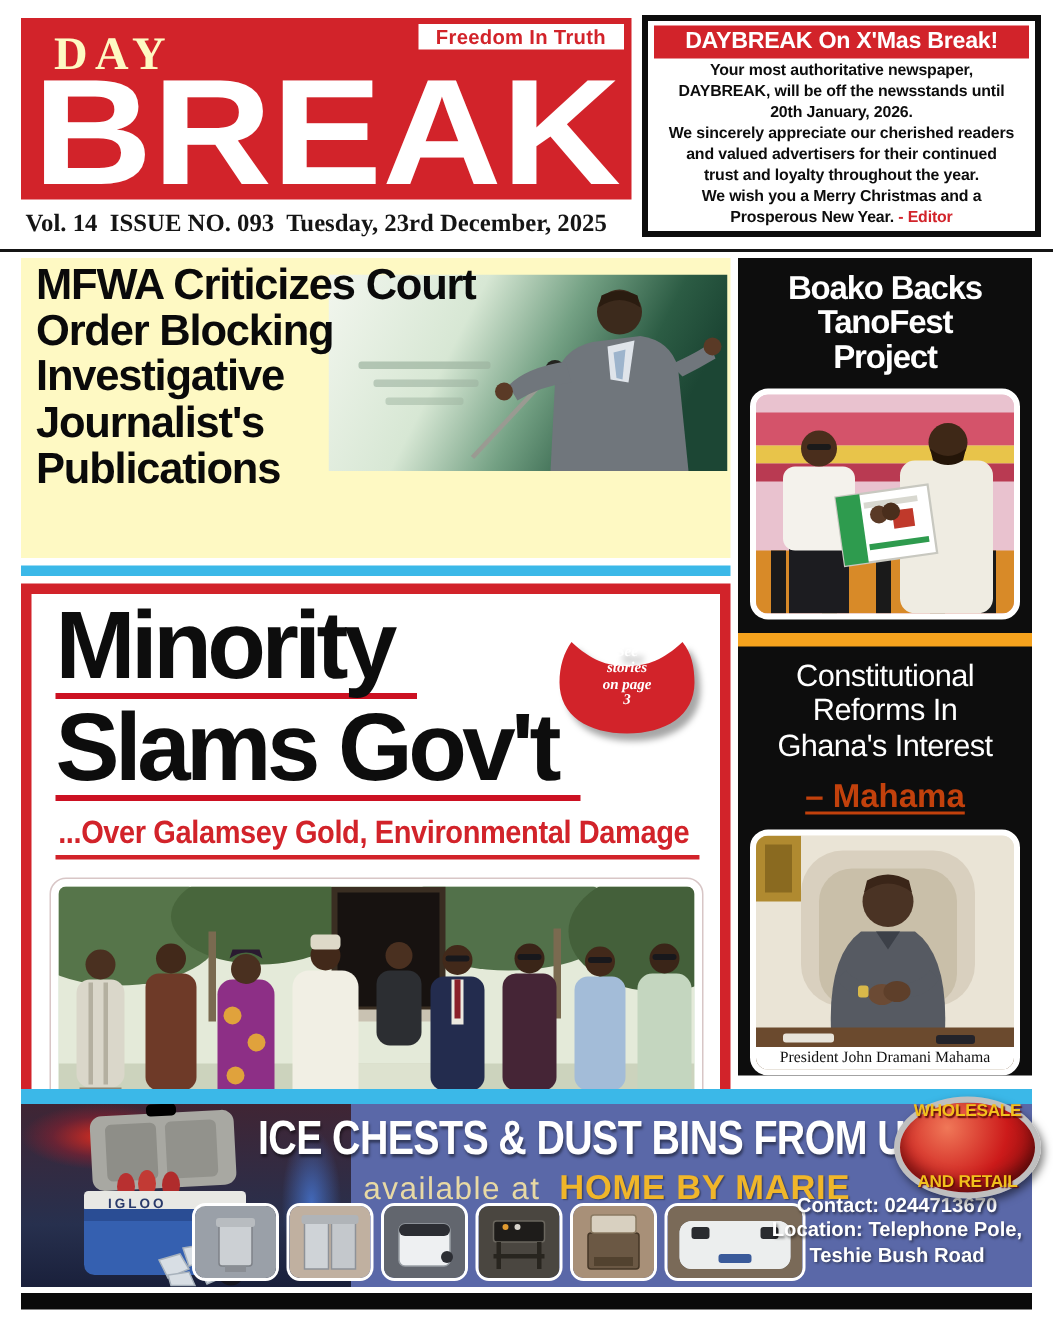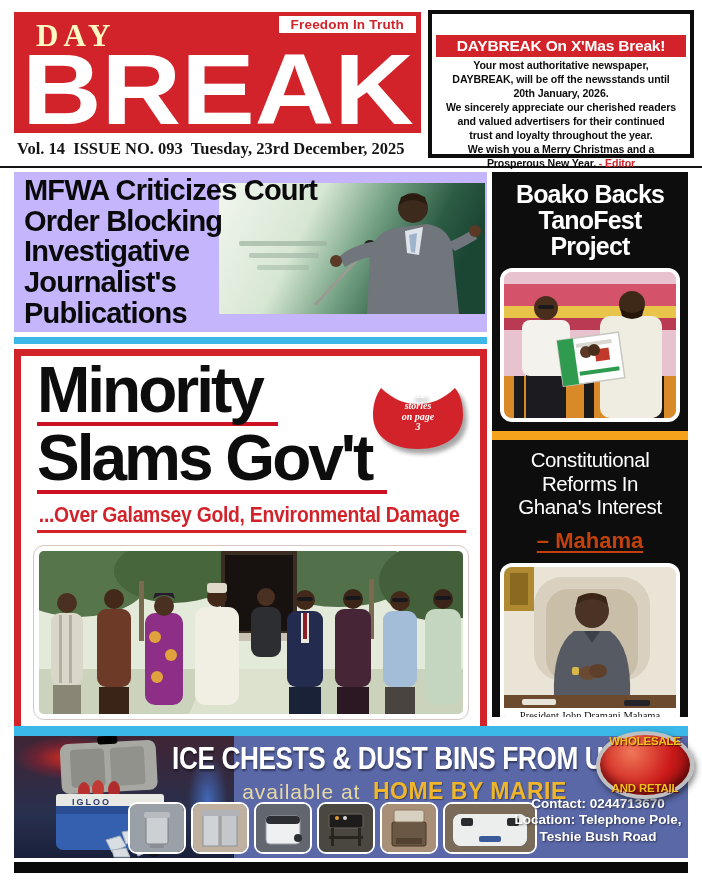--- a/index.html
+++ b/index.html
@@ -15,29 +15,29 @@
   .break-wrap{position:absolute;left:6px;bottom:0px;transform:scaleY(1.14);transform-origin:bottom left;}
 
   .issue-line{position:absolute;left:17px;top:139px;font-family:"Liberation Serif",serif;
               font-weight:bold;font-size:16.5px;color:#151515;white-space:pre;}
   .price{color:#d2232a;margin-left:26px;}
   .top-rule{position:absolute;left:0;top:166px;width:702px;height:2px;background:#151515;}
 
   
   .notice{position:absolute;left:428px;top:10px;width:266px;height:148px;border:4px solid #0d0d0d;
           background:#fff;box-sizing:border-box;text-align:center;}
-  .notice-banner{margin:21px 4px 2px;background:#d2232a;color:#fff;font-weight:bold;font-size:15.5px;
+  .notice-banner{margin:3px 4px 2px;background:#d2232a;color:#fff;font-weight:bold;font-size:15.5px;
                  padding:2px 0;letter-spacing:-.2px;}
   .notice-body{font-weight:bold;font-size:10.6px;line-height:1.32;white-space:pre-line;color:#0d0d0d;
                padding:0 2px;letter-spacing:-.1px;}
   .notice-sig{color:#d2232a;}
 
   
   .left-col{position:absolute;left:14px;top:172px;width:473px;}
-  .mfwa{position:relative;height:160px;background:#c4b5fd;overflow:hidden;}
+  .mfwa{position:relative;height:200px;background:#fef9c3;overflow:hidden;}
   .mfwa-headline{position:absolute;left:10px;top:3px;font-weight:bold;font-size:29px;line-height:1.06;
                  color:#0a0a0a;letter-spacing:-.8px;z-index:2;}
   .mfwa-photo{position:absolute;left:205px;top:11px;width:266px;height:131px;z-index:1;}
   .mfwa-caption{position:absolute;left:5px;bottom:4px;background:#fff;font-family:"Liberation Serif",serif;
                 font-size:11px;padding:1px 9px;color:#111;z-index:3;white-space:nowrap;}
   .cyan-strip{height:7px;background:#3bb8e8;margin-top:5px;}
 
   .main-box{margin-top:5px;height:431px;border:7px solid #d2232a;background:#fff;position:relative;
             box-sizing:border-box;}
   .hl-line{padding-left:16px;}
@@ -53,21 +53,21 @@
   .subhead{margin:9px 0 0 16px;}
   .subhead span{display:inline-block;white-space:nowrap;transform:scaleX(.9);transform-origin:left;
                 font-weight:bold;font-size:21.5px;color:#d2232a;letter-spacing:-.3px;
                 border-bottom:3px solid #d2232a;padding:0 8px 2px 2px;}
   .main-photo{margin:13px auto 0;width:424px;height:163px;border:5px solid #fff;outline:1px solid #d8c6c6;
               border-radius:10px;overflow:hidden;position:relative;background:#cfe0cc;}
 
   
   .right-col{position:absolute;left:492px;top:172px;width:196px;height:545px;background:#0d0d0d;
              text-align:center;overflow:hidden;}
-  .rc-h1{margin-top:9px;color:#fff;font-weight:bold;font-size:25px;line-height:1.04;letter-spacing:-.8px;}
+  .rc-h1{margin-top:9px;color:#fff;font-weight:bold;font-size:22px;line-height:1.04;letter-spacing:-.8px;}
   .photo-frame{margin:9px auto 0;width:172px;height:146px;border:4px solid #fff;border-radius:12px;
                overflow:hidden;position:relative;background:#e9c2cf;}
   .orange-strip{margin-top:9px;height:9px;background:#f5a21d;}
   .rc-h2{margin-top:8px;color:#fff;font-weight:normal;font-size:20.5px;line-height:1.15;letter-spacing:-.4px;}
   .attribution{margin-top:9px;color:#c2410c;font-weight:bold;font-size:22px;
                text-decoration:underline;text-decoration-thickness:2px;text-underline-offset:3px;}
   .photo-frame2{margin:9px auto 0;width:172px;height:156px;border:4px solid #fff;border-radius:12px;
                 overflow:hidden;position:relative;background:#eae4d6;}
   .photo-caption{position:absolute;left:0;right:0;bottom:0;background:#fff;color:#111;
                  font-family:"Liberation Serif",serif;font-size:10.5px;padding:2px 0;}

